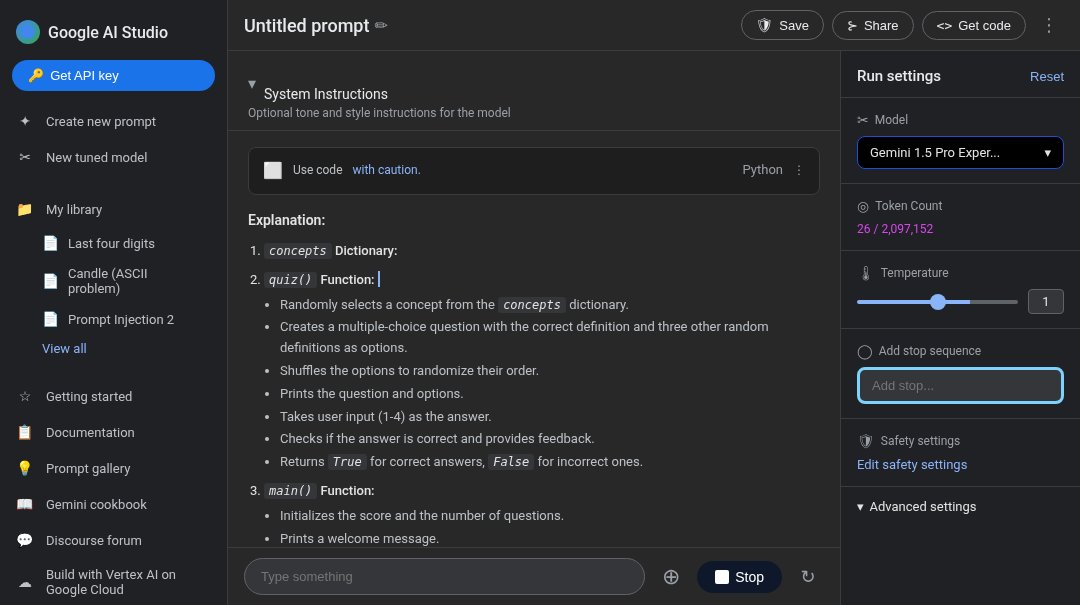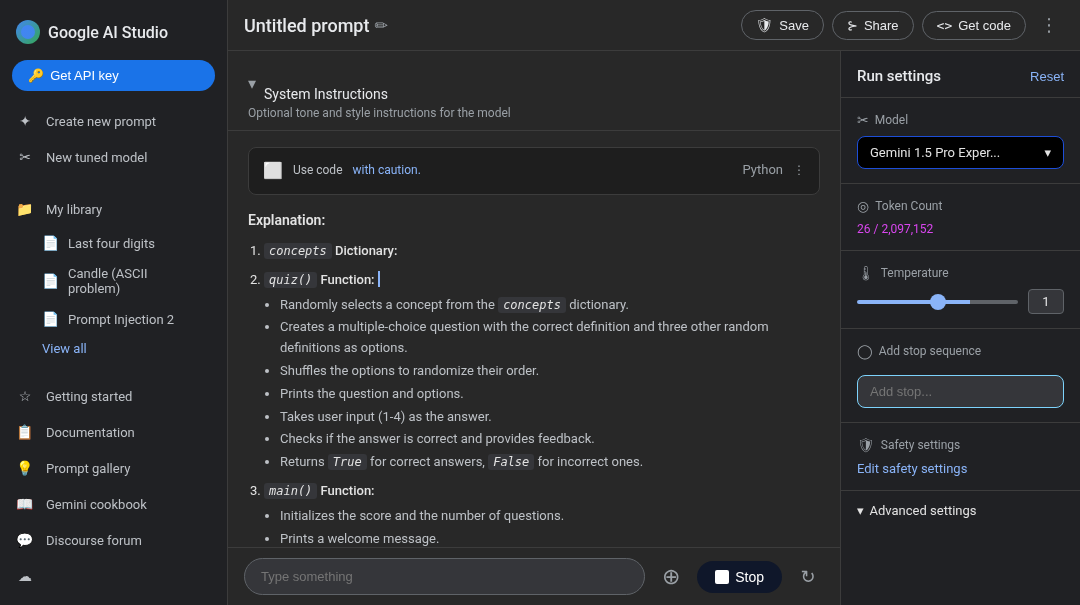--- a/index.html
+++ b/index.html
@@ -392,28 +392,27 @@
       border: 1px solid #5f6368;
       border-radius: 4px;
       padding: 4px 8px;
       font-size: 13px;
       color: #e3e3e3;
       min-width: 36px;
       text-align: center;
     }
     .stop-sequence-input {
       background: #35363a;
-      border: 1px solid #7dd3fc;
+      border: 3px solid #7dd3fc;
       border-radius: 8px;
       color: #9aa0a6;
       padding: 8px 12px;
       font-size: 13px;
       width: 100%;
       outline: none;
-      margin-top: 8px;
     }
     .safety-link {
       color: #8ab4f8;
       text-decoration: none;
       font-size: 13px;
       cursor: pointer;
     }
     .advanced-header {
       display: flex;
       align-items: center;
@@ -506,20 +505,21 @@
     <span>Gemini cookbook</span>
   </div>
 
   <div class="sidebar-item">
     <span class="icon-sm">💬</span>
     <span>Discourse forum</span>
   </div>
 
   <div class="sidebar-item">
     <span class="icon-sm">☁</span>
+    <span>Build with Vertex AI on Google Cloud</span>
   </div>
 
   <div style="flex:1"></div>
 
   <div class="sidebar-divider"></div>
 
 </div>
 
 <div class="main">
 

